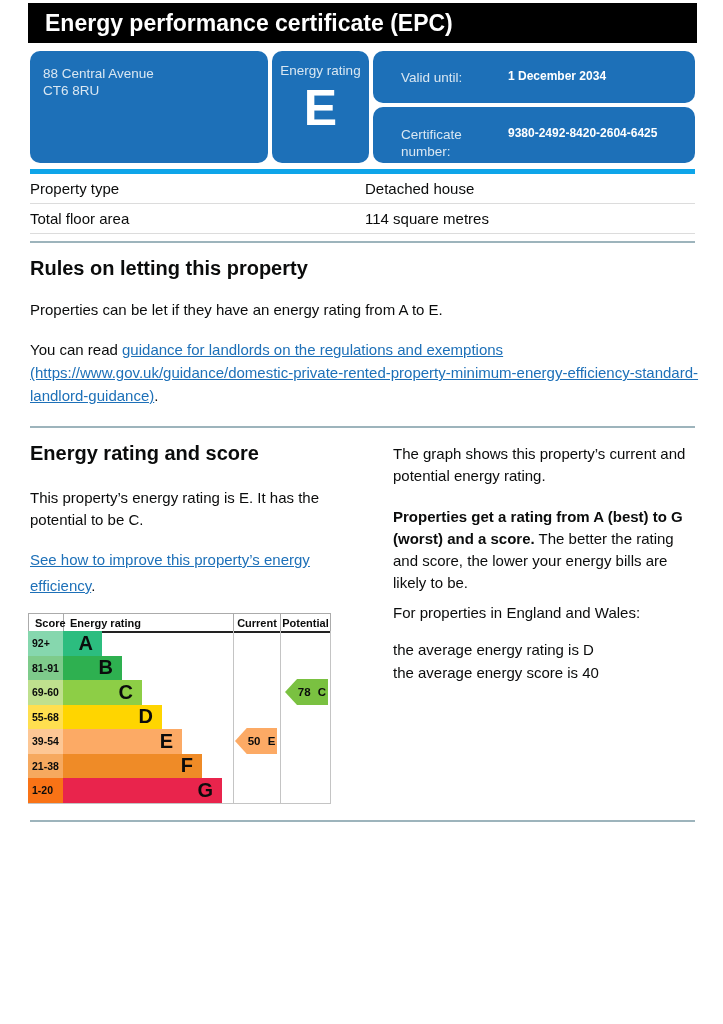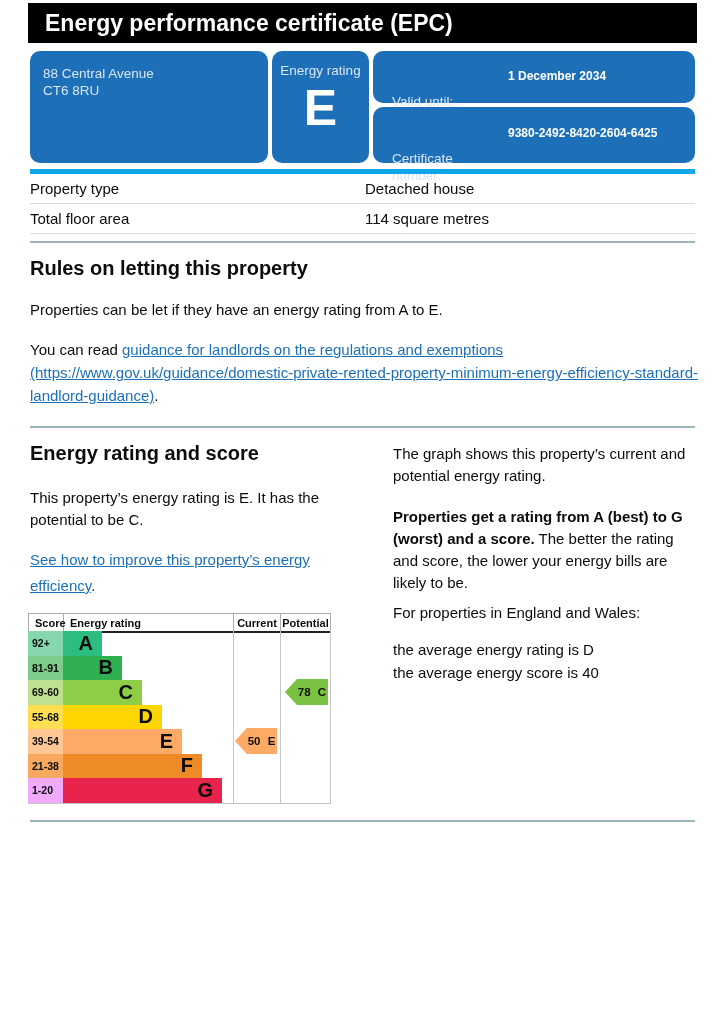--- a/index.html
+++ b/index.html
@@ -16,21 +16,21 @@
   }
   
   .bluebox { position:absolute; background:#1d70b8; box-sizing:border-box; color:#fff;border-radius:10px; }
   .panel-address { left:30px; top:51px; width:238px; height:112px; padding:14px 0 0 13px;
                    font-size:13.5px; line-height:17px; color:#d9e7f2; }
   .panel-rating  { left:272px; top:51px; width:97px; height:112px; text-align:center; }
   .rating-label  { margin-top:12px; font-size:13.5px; color:#d9e7f2; }
   .rating-letter { font-size:50px; font-weight:bold; line-height:56px; margin-top:2px; color:#fff; }
   .panel-valid   { left:373px; top:51px; width:322px; height:52px; }
   .panel-cert    { left:373px; top:107px; width:322px; height:56px; }
-  .panel-label   { position:absolute; left:19px; font-size:13.5px; color:#d9e7f2; line-height:17px;margin-top:24px; }
+  .panel-label   { position:absolute; left:28px; font-size:13.5px; color:#d9e7f2; line-height:17px; }
   .panel-value   { position:absolute; left:135px; font-size:12px; font-weight:bold; color:#fff; }
   .panel-valid .panel-label { top:18px; }
   .panel-valid .panel-value { top:18px; }
   .panel-cert  .panel-label { top:19px; width:85px; }
   .panel-cert  .panel-value { top:19px; }
   
   .details-table { position:absolute; left:30px; top:169px; width:665px; font-size:15px; }
   .details-row { display:flex; height:29px; align-items:center; border-bottom:1px solid #dcdcdc; }
   .details-row:first-child { border-top:5px solid #0ea5e9; }
   .details-label { width:335px; }
@@ -178,21 +178,21 @@
       </div>
       <div class="band-row">
         <div class="score-cell" style="background: rgb(253, 199, 149);">39-54</div>
         <div class="band-bar" style="background: rgb(252, 170, 101); width: 119px;">E</div>
       </div>
       <div class="band-row">
         <div class="score-cell" style="background: rgb(246, 169, 95);">21-38</div>
         <div class="band-bar" style="background: rgb(239, 139, 39); width: 139px;">F</div>
       </div>
       <div class="band-row">
-        <div class="score-cell" style="background: #f0abfc;">1-20</div>
+        <div class="score-cell" style="background: #f97316;">1-20</div>
         <div class="band-bar" style="background: rgb(233, 36, 76); width: 159px;">G</div>
       </div>
     </div>
 
     <div class="chart-vline" id="vline-cur"></div>
     <div class="chart-vline" id="vline-pot"></div>
     <div class="chart-vline" id="vline-right"></div>
     <div class="chart-bottom"></div>
 
     <div class="rating-arrow" id="current-arrow" style="top: 115px; background: rgb(252, 170, 101);">50 E</div>

